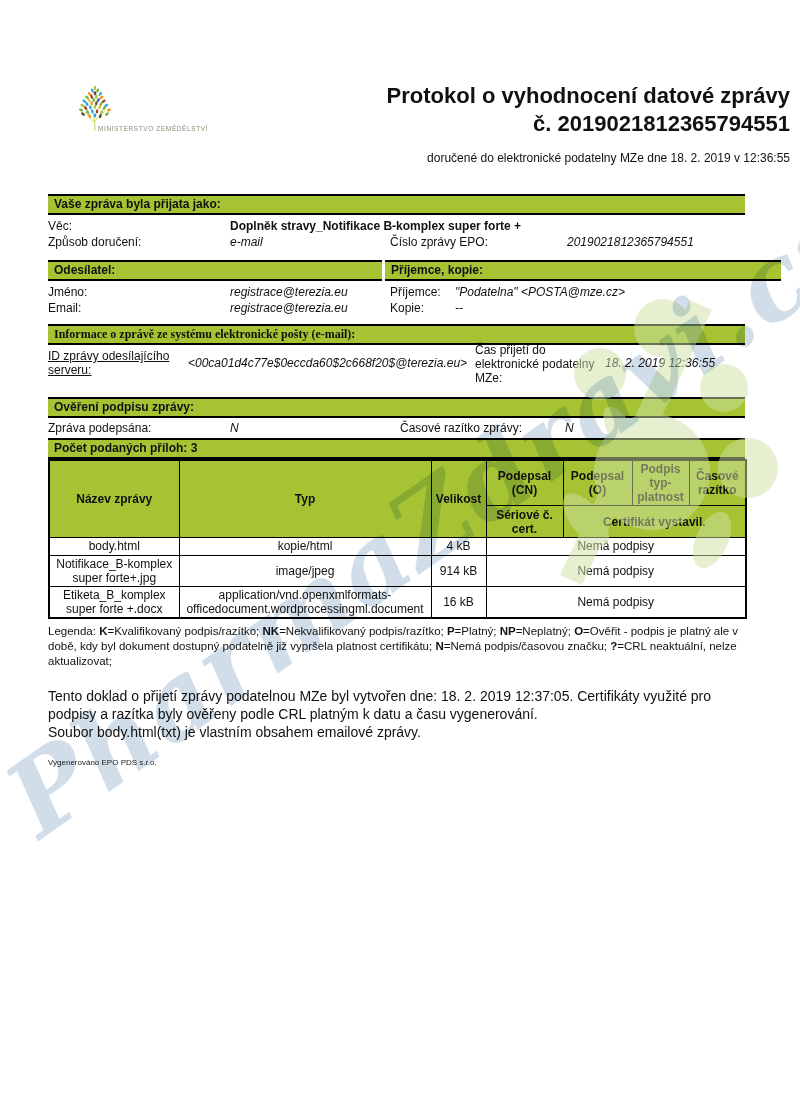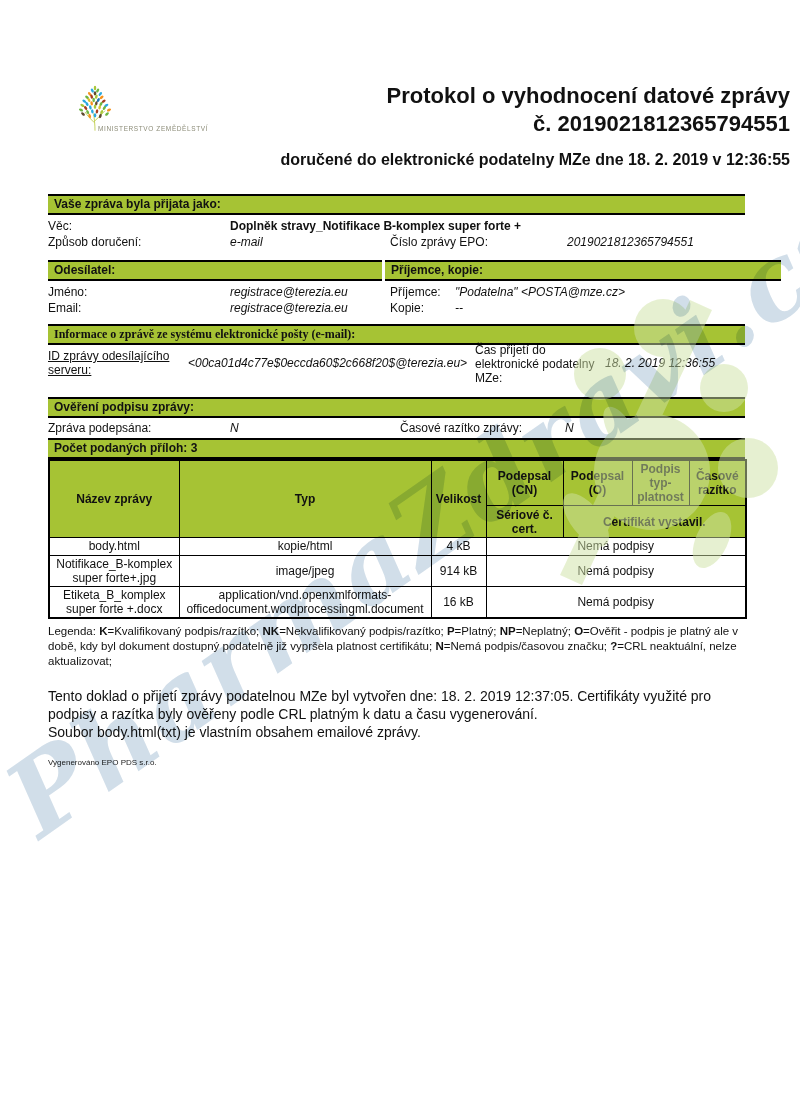--- a/index.html
+++ b/index.html
@@ -5,21 +5,21 @@
   html,body{margin:0;padding:0;background:#ffffff;}
   .page{position:relative;width:800px;height:1100px;background:#fff;overflow:hidden;
         font-family:"Liberation Sans","DejaVu Sans",sans-serif;color:#111;}
   
   .logo{position:absolute;left:75px;top:84px;width:130px;height:52px;}
   .logo svg{position:absolute;left:0;top:0;}
   .org-name{position:absolute;left:23px;top:41px;font-size:6.5px;letter-spacing:.6px;
             color:#8c8c78;white-space:nowrap;}
   .title-block{position:absolute;left:170px;top:82px;width:620px;text-align:right;}
   .title{font-size:22px;font-weight:bold;line-height:1.25;}
-  .subtitle{margin-top:14px;font-size:16px;font-weight:bold;}
+  .subtitle{margin-top:14px;font-size:12px;}
   
   .content{position:absolute;left:48px;top:194px;width:697px;font-size:12px;}
   .bar{background:#a6c334;border-top:2px solid #000;border-bottom:2px solid #000;
        font-weight:bold;padding:1px 6px;line-height:15px;}
   .bar-split{display:flex;gap:3px;}
   .bar-split .bar{flex:none;box-sizing:border-box;}
   .row{position:relative;height:16px;line-height:16px;}
   .row span{position:absolute;white-space:nowrap;}
   .val{font-style:italic;}
   .val-b{font-weight:bold;}

